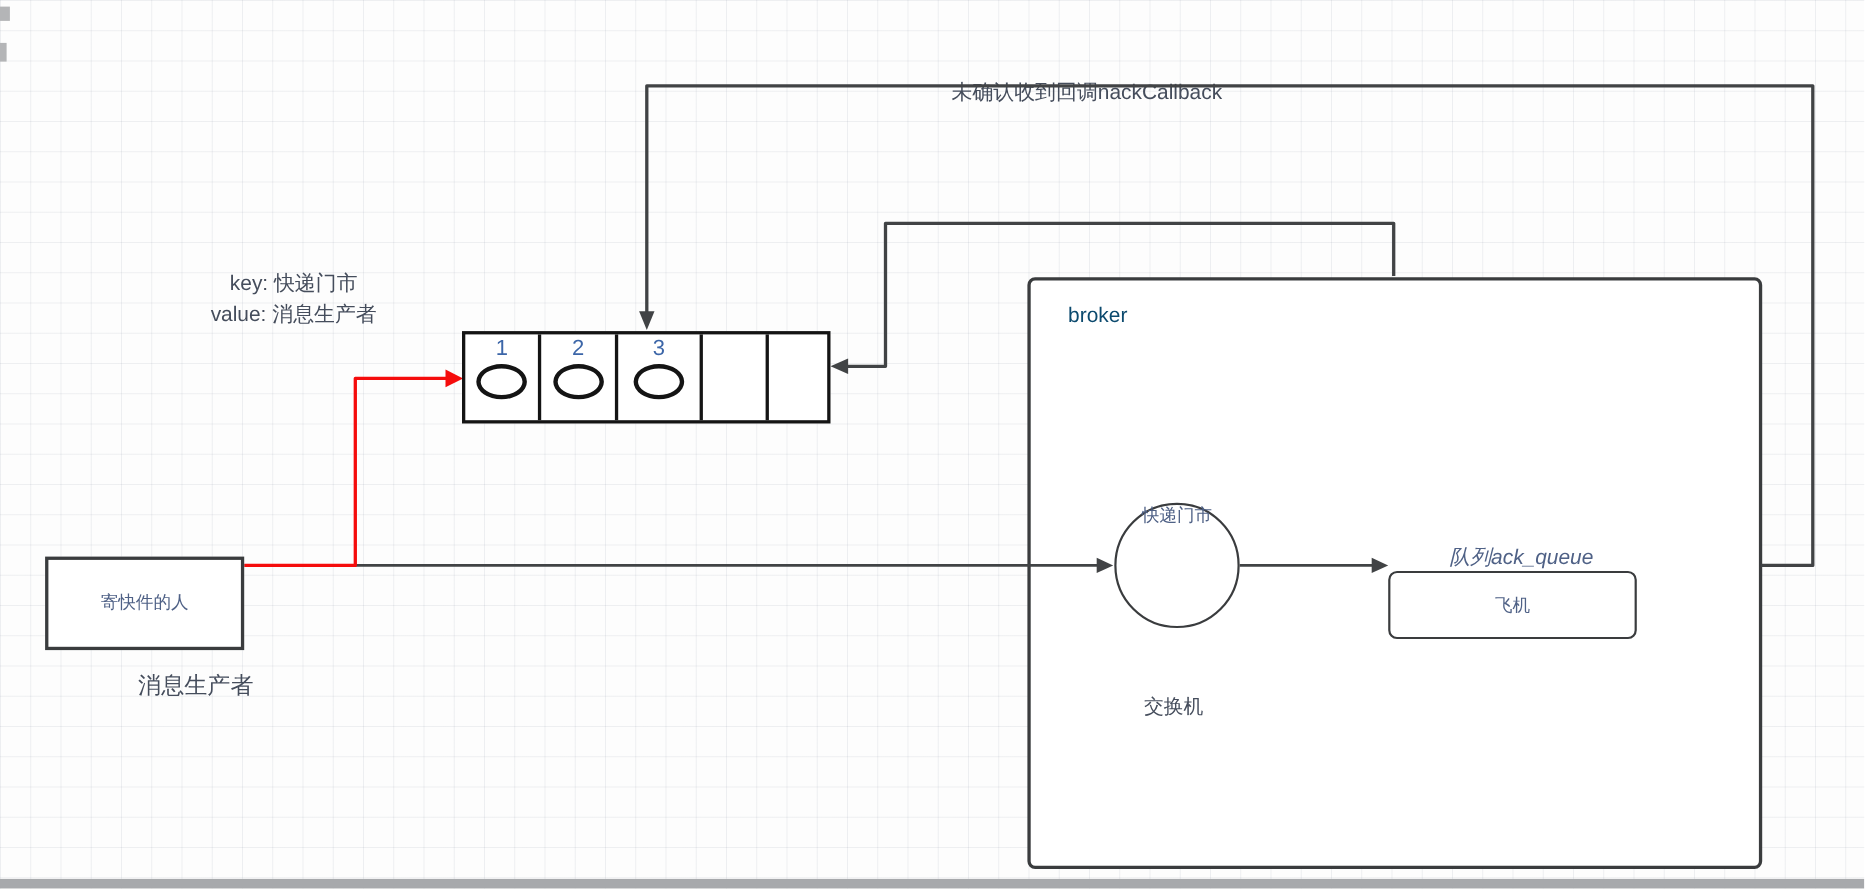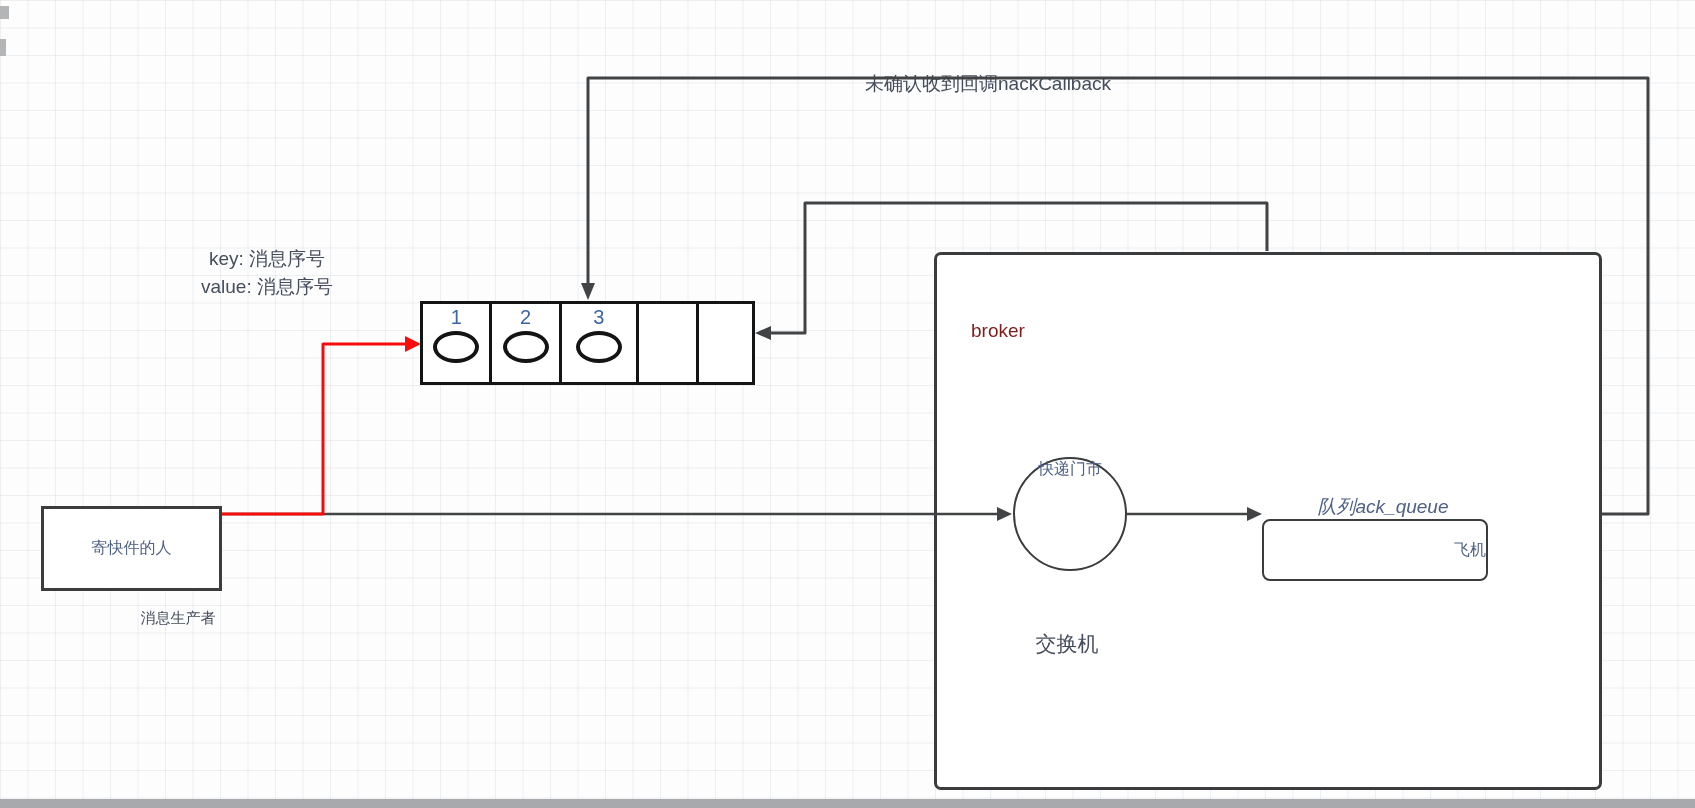--- a/index.html
+++ b/index.html
@@ -21,21 +21,21 @@
     background:#ffffff;border:3px solid #3a3c3e;
     display:flex;align-items:center;justify-content:center;
     box-sizing:border-box;
     margin-top:36px;
   }
   .rounded{border-radius:8px;border-width:2.5px;}
   .broker-box{
     background:#ffffff;border:3px solid #3a3c3e;border-radius:7px;
     box-sizing:border-box;z-index:1;
   }
-  .broker-title{color:#7f1d1d;font-size:19px;margin-top:43px;}
+  .broker-title{color:#0c4a6e;font-size:19px;}
   .circle{
     background:#ffffff;border:2.5px solid #3a3c3e;border-radius:50%;
     display:flex;justify-content:center;
     box-sizing:border-box;z-index:3;
   }
   svg.connectors{position:absolute;left:0;top:0;z-index:2;}
   .queue{
     display:flex;background:#ffffff;border:3px solid #141414;
     box-sizing:border-box;z-index:3;
   }
@@ -76,22 +76,22 @@
     <line x1="1127" y1="514" x2="1248" y2="514" stroke="#414345" stroke-width="2.5"></line>
     <polygon points="1247,507 1247,521 1262,514" fill="#414345"></polygon>
 
     <polyline points="222,514 323,514 323,344 407,344" fill="none" stroke="#f50c0c" stroke-width="3" stroke-linejoin="round"></polyline>
     <polygon points="405,336 405,352 421,344" fill="#f50c0c"></polygon>
   </svg>
 
   <div class="abs caption" style="left:838px;top:29px;width:300px;">未确认收到回调nackCallback</div>
 
   <div class="abs caption map-note" style="left:152px;top:203px;width:230px;">
-    <div>key: 消息序号</div>
-    <div>value: 消息序号</div>
+    <div>key: 快递门市</div>
+    <div>value: 消息生产者</div>
   </div>
 
   <div class="abs queue" style="left:420px;top:301px;width:335px;height:84px;">
     <div class="qcell divider" style="flex:70 0 0;">
       <div class="qnum">1</div>
       <div class="qellipse"></div>
     </div>
     <div class="qcell divider" style="flex:70 0 0;">
       <div class="qnum">2</div>
       <div class="qellipse"></div>
@@ -104,29 +104,29 @@
       <div class="qnum"></div>
     </div>
     <div class="qcell" style="flex:56 0 0;">
       <div class="qnum"></div>
     </div>
   </div>
 
   <div class="abs box" style="left:41px;top:470px;width:181px;height:85px;z-index:3;">
     <span class="shape-label">寄快件的人</span>
   </div>
-  <div class="abs caption" style="left:108px;top:567px;width:140px;font-size:15px;">消息生产者</div>
+  <div class="abs caption" style="left:108px;top:567px;width:140px;font-size:21px;">消息生产者</div>
 
   <div class="abs circle" style="left:1013px;top:457px;width:114px;height:114px;">
     <span class="shape-label">快递门市</span>
   </div>
-  <div class="abs caption" style="left:1017px;top:588px;width:100px;font-size:21px;z-index:3;">交换机</div>
+  <div class="abs caption" style="left:1017px;top:588px;width:100px;font-size:18px;z-index:3;">交换机</div>
 
   <div class="abs caption" style="left:1258px;top:452px;width:250px;color:#4f6186;z-index:3;font-style:italic;">队列ack_queue</div>
-  <div class="abs box rounded" style="left:1262px;top:483px;width:226px;height:62px;z-index:3;justify-content:flex-end;">
+  <div class="abs box rounded" style="left:1262px;top:483px;width:226px;height:62px;z-index:3;">
     <span class="shape-label">飞机</span>
   </div>
 
   <div class="abs edge-strip" style="left:0;top:799px;width:1695px;height:9px;"></div>
   <div class="abs edge-notch" style="left:0;top:6px;width:9px;height:13px;"></div>
   <div class="abs edge-notch" style="left:0;top:39px;width:6px;height:17px;"></div>
 
 </div>
 
 </body></html>

